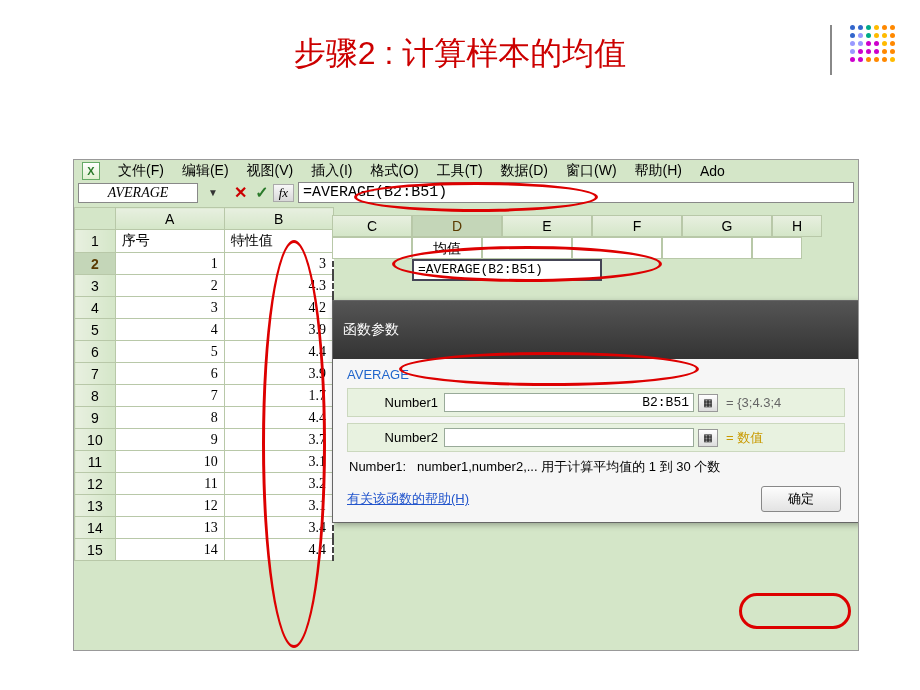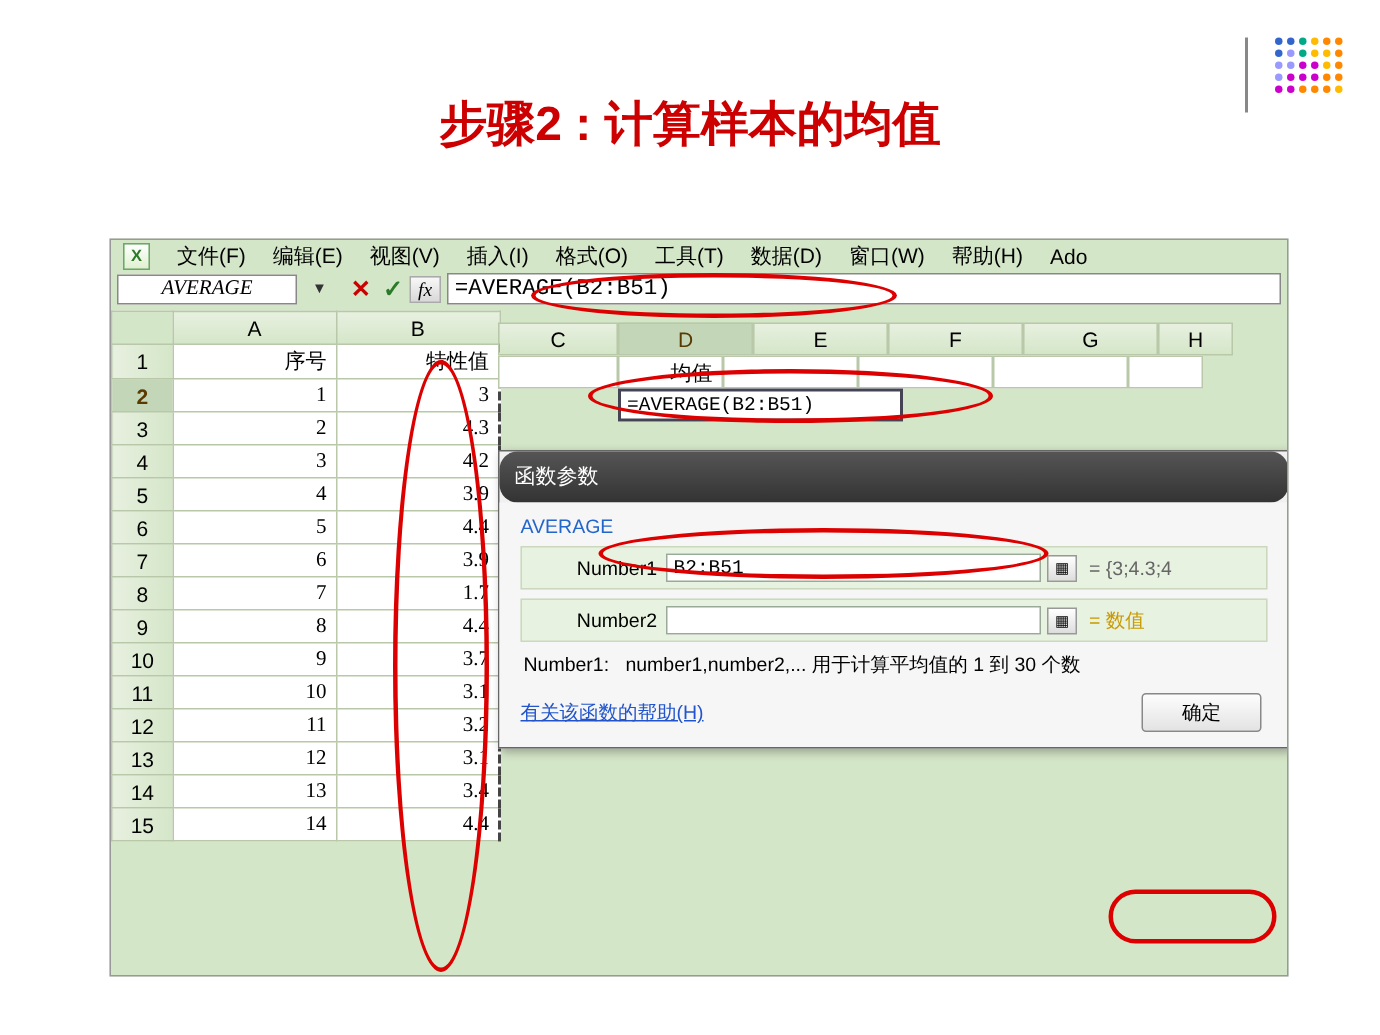--- a/index.html
+++ b/index.html
@@ -6,24 +6,24 @@
     body {
       font-family: "Microsoft YaHei", SimSun, Arial, sans-serif;
       background: #fff;
       width: 920px;
       height: 690px;
       position: relative;
       overflow: hidden;
     }
     .slide-title {
       font-size: 32px;
-      font-weight: bold;
+      font-weight: normal;
       color: #cc0000;
       text-align: center;
-      margin-top: 61px;
+      margin-top: 32px;
     }
     .dots-logo {
       position: absolute;
       right: 30px;
       top: 25px;
       width: 60px;
       height: 50px;
       border-left: 2px solid #888;
       padding-left: 18px;
       display: grid;
@@ -119,21 +119,21 @@
       width: 80px;
     }
     .sheet tbody th {
       background: linear-gradient(90deg,#e8f0e0,#d4e6c8);
       font-weight: normal;
       text-align: center;
       width: 30px;
     }
     .sheet tbody th.sel { background: #c4d6b8; font-weight: bold; color: #5a3a00; }
     .sheet td { text-align: right; font-family: SimSun, serif; }
-    .sheet td.txt { text-align: right; margin-left: 16px; }
+    .sheet td.txt { text-align: left; margin-left: 16px; }
     .sheet td.marquee { border-right: 2px dashed #444; }
 
     .col-headers-right {
       position: absolute;
       left: 258px;
       top: 55px;
       display: flex;
       font-size: 14px;
     }
     .col-headers-right span {
@@ -180,42 +180,42 @@
       top: 140px;
       width: 528px;
       background: #f0f0f0;
       border: 1px solid #666;
       box-shadow: 2px 2px 6px rgba(0,0,0,0.3);
       font-size: 13px;
     }
     .dialog .titlebar {
       background: linear-gradient(#555, #333);
       color: #fff;
-      padding: 8px 10px;
-      font-size: 14px;
-      border-radius: 12px;
+      padding: 20px 10px;
+      font-size: 14px;
     }
     .dialog .body { padding: 8px 14px 14px; background: #f6f6f6; }
     .dialog .fn-name { color: #2266cc; font-size: 13px; }
     .dialog .argbox {
       display: flex;
       align-items: center;
       background: #e8f2e0;
       border: 1px solid #cbd8be;
       padding: 4px 10px;
       margin: 6px 0;
     }
     .dialog .argbox label { width: 80px; text-align: right; margin-right: 6px; }
     .dialog .argbox input {
       width: 250px;
       border: 1px solid #9a9;
       background: #fff;
       font-family: "Courier New", monospace;
       padding: 1px 4px;
       font-size: 13px;
+      text-align: right;
     }
     .collapse-btn {
       width: 20px; height: 18px;
       background: linear-gradient(#fff,#ddd);
       border: 1px solid #999;
       margin-left: 4px;
       font-size: 10px;
       display: inline-flex; align-items: center; justify-content: center;
     }
     .dialog .eqtxt { margin-left: 8px; color: #666; white-space: nowrap; overflow: hidden; }
@@ -397,21 +397,21 @@
   <div class="col-headers-right">
     <span style="width:80px">C</span>
     <span style="width:90px" class="sel">D</span>
     <span style="width:90px">E</span>
     <span style="width:90px">F</span>
     <span style="width:90px">G</span>
     <span style="width:50px">H</span>
   </div>
   <div class="row1-right">
     <span style="width:80px"></span>
-    <span style="width:70px;text-align:right">均值</span>
+    <span style="width:70px;text-align:center">均值</span>
     <span style="width:90px"></span>
     <span style="width:90px"></span>
     <span style="width:90px"></span>
     <span style="width:50px"></span>
   </div>
   <div class="cell-d2">=AVERAGE(B2:B51)</div>
 
   <div class="dialog">
     <div class="titlebar">函数参数</div>
     <div class="body">

